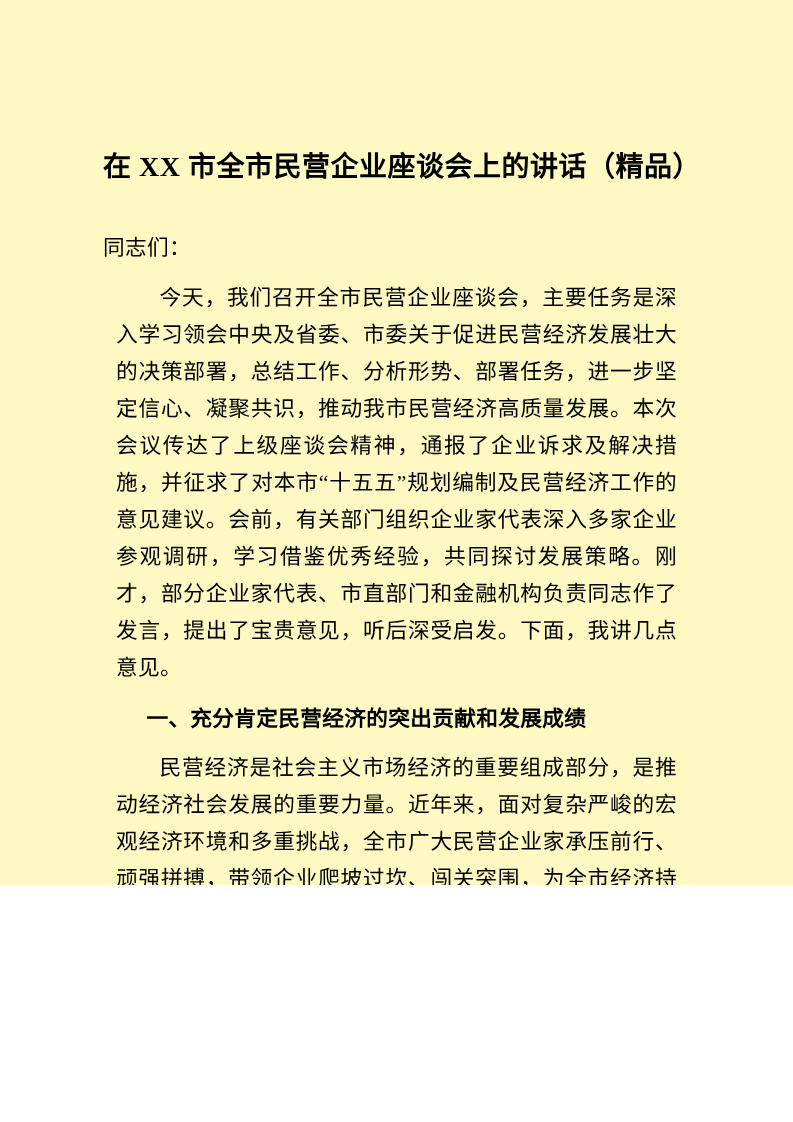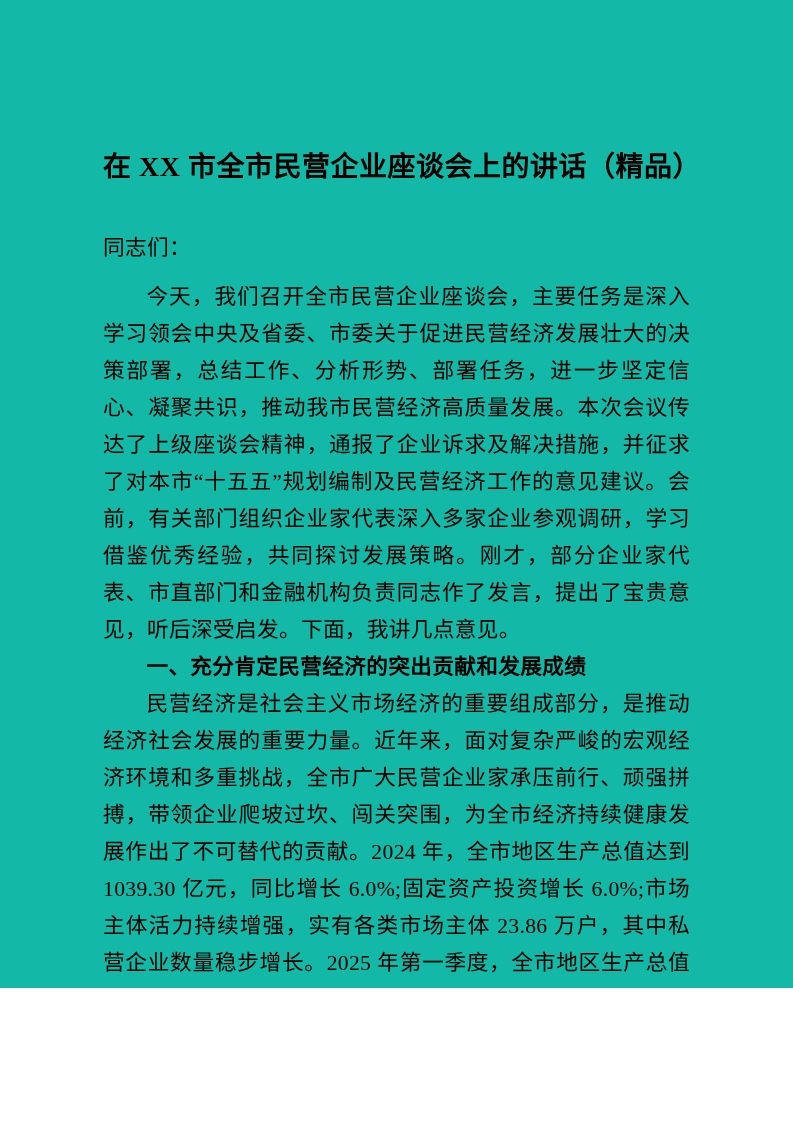--- a/index.html
+++ b/index.html
@@ -3,22 +3,22 @@
 <meta charset="utf-8">
 <style>
   html, body {
     margin: 0;
     padding: 0;
     background: #ffffff;
   }
   .page {
     position: relative;
     width: 793px;
-    height: 988px;
-    background: #14b8a6;
+    height: 885px;
+    background: #fef9c3;
     overflow: hidden;
     color: #000000;
     font-family: "Liberation Serif", "DejaVu Serif", serif;
   }
   .content {
     padding: 0 103px;
   }
   .doc-title {
     margin: 145px 0 0 0;
     font-size: 28px;
@@ -29,35 +29,35 @@
     letter-spacing: 0.5px;
     font-family: "Liberation Serif", "DejaVu Serif", serif;
   }
   .salutation {
     margin: 41px 0 12px 0;
     font-size: 21.7px;
     line-height: 37px;
     letter-spacing: 0.3px;
   }
   .para {
-    margin: 0;
+    margin: 13px;
     font-size: 21.7px;
     line-height: 37px;
     letter-spacing: 0.3px;
     text-align: justify;
     text-indent: 2em;
   }
   .heading {
     margin: 0;
     font-size: 21.7px;
     line-height: 37px;
     letter-spacing: 0.3px;
     font-weight: bold;
     text-indent: 2em;
-    font-family: Liberation Serif, serif;
+    font-family: Liberation Sans, sans-serif;
   }
 </style>
 </head>
 <body>
 
 <div class="page">
   <div class="content">
     <h1 class="doc-title">在 XX 市全市民营企业座谈会上的讲话（精品）</h1>
 
     <p class="salutation">同志们：</p>

